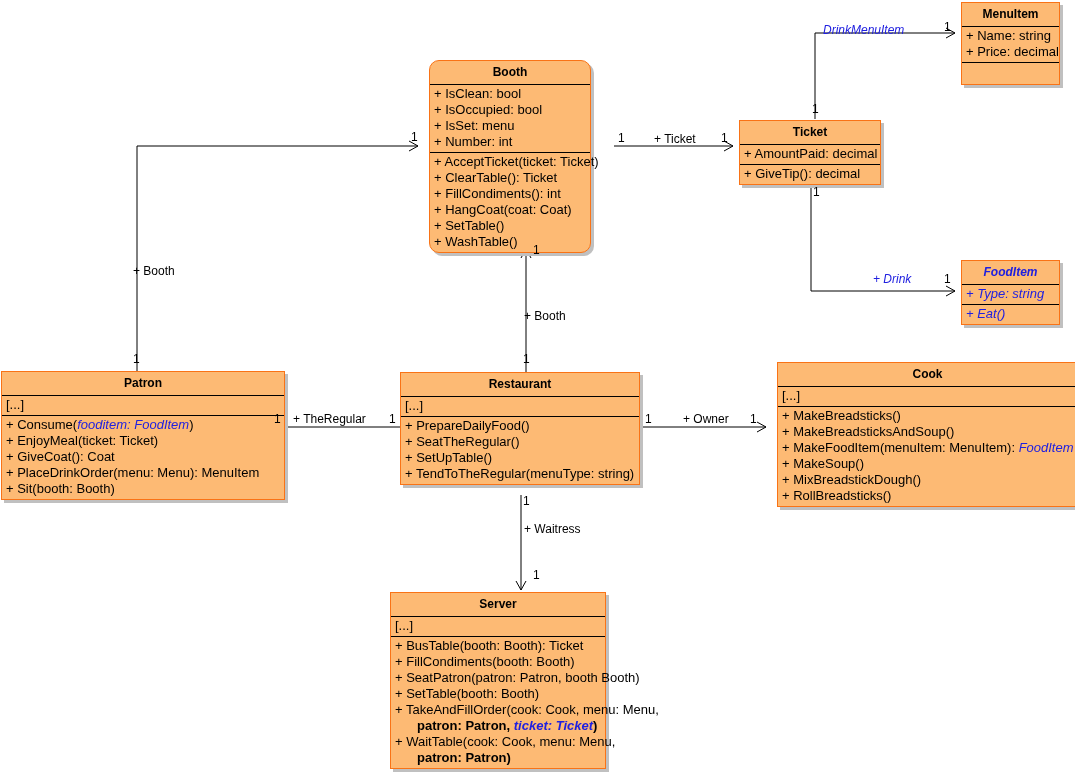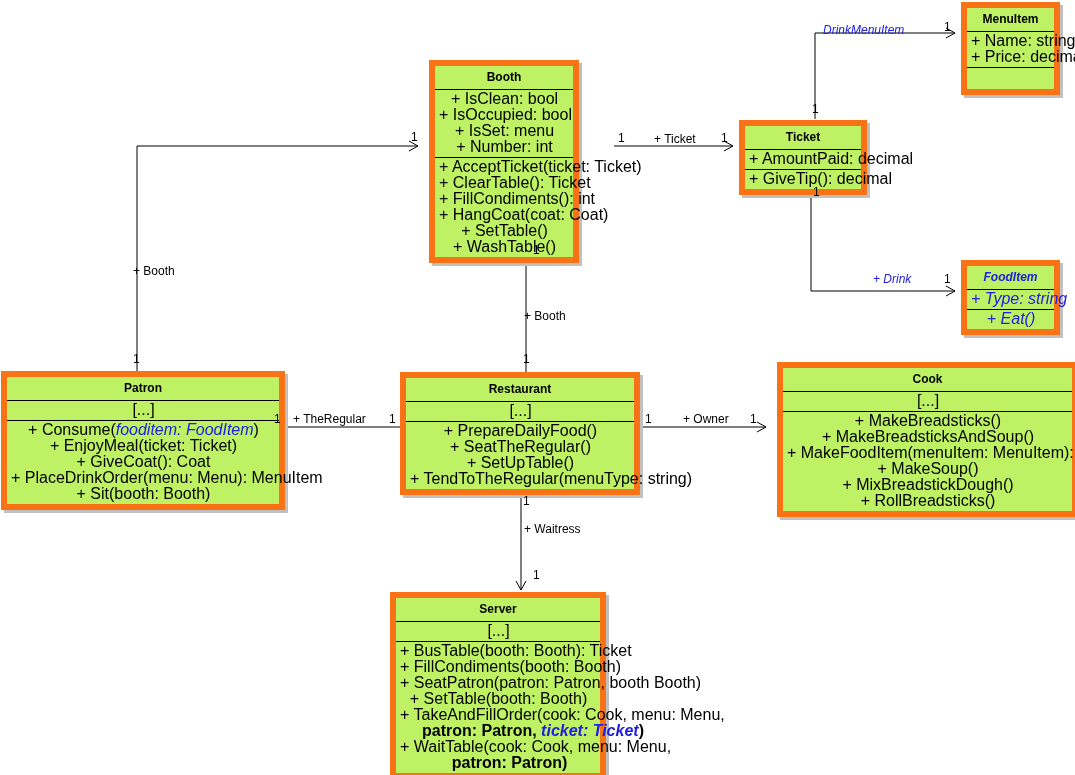--- a/index.html
+++ b/index.html
@@ -22,22 +22,22 @@
     position: absolute;
     left: 0;
     top: 0;
     width: 1075px;
     height: 775px;
     pointer-events: none;
   }
   
   .uml-class {
     position: absolute;
-    background: #bef264;
-    border: 6px solid #f97316;
+    background: #fdba74;
+    border: 1px solid #f97316;
     box-sizing: border-box;
     box-shadow: 3px 3px 0 0 #c0c0c0;
     z-index: 5;
   }
   .cls-title {
     text-align: center;
     font-weight: bold;
     font-size: 12px;
     line-height: 14px;
     padding: 4px 4px 5px 4px;
@@ -45,26 +45,25 @@
     border-bottom: 1px solid #000000;
     white-space: nowrap;
   }
   .cls-compartment {
     border-bottom: 1px solid #000000;
     padding: 1px 0 2px 0;
   }
   .cls-compartment.last { border-bottom: none; }
   .cls-compartment.empty { min-height: 18px; }
   .cls-row {
-    font-size: 16px;
+    font-size: 13px;
     line-height: 16px;
     padding: 0 3px 0 4px;
     color: #000000;
     white-space: pre;
-    text-align: center;
   }
   .cls-row.cont { padding-left: 26px; font-weight: bold; }
   .blue { color: #2020e0; font-style: italic; }
   .cls-title.blue { color: #2020e0; font-style: italic; font-weight: bold; }
   .cls-row.blue-all { color: #2020e0; font-style: italic; }
 
   
   .edge-label {
     position: absolute;
     font-size: 12px;
@@ -155,21 +154,21 @@
   <div class="mult" style="left:750px; top:412px;">1</div>
 
   <div class="edge-label" style="left:524px; top:309px;">+ Booth</div>
   <div class="mult" style="left:523px; top:352px;">1</div>
   <div class="mult" style="left:533px; top:243px;">1</div>
 
   <div class="edge-label" style="left:524px; top:522px;">+ Waitress</div>
   <div class="mult" style="left:523px; top:494px;">1</div>
   <div class="mult" style="left:533px; top:568px;">1</div>
 
-  <div class="uml-class" style="left:429px; top:60px; width:150px;">
+  <div class="uml-class" style="left:429px; top:60px; width:162px;border-radius:10px;">
     <div class="cls-title">Booth</div>
     <div class="cls-compartment">
       <div class="cls-row">+ IsClean: bool</div>
       <div class="cls-row">+ IsOccupied: bool</div>
       <div class="cls-row">+ IsSet: menu</div>
       <div class="cls-row">+ Number: int</div>
     </div>
     <div class="cls-compartment last">
       <div class="cls-row">+ AcceptTicket(ticket: Ticket)</div>
       <div class="cls-row">+ ClearTable(): Ticket</div>
@@ -182,21 +181,21 @@
 
   <div class="uml-class" style="left:961px; top:2px; width:99px;">
     <div class="cls-title">MenuItem</div>
     <div class="cls-compartment">
       <div class="cls-row">+ Name: string</div>
       <div class="cls-row">+ Price: decimal</div>
     </div>
     <div class="cls-compartment last empty"></div>
   </div>
 
-  <div class="uml-class" style="left:739px; top:120px; width:128px;">
+  <div class="uml-class" style="left:739px; top:120px; width:142px;">
     <div class="cls-title">Ticket</div>
     <div class="cls-compartment">
       <div class="cls-row">+ AmountPaid: decimal</div>
     </div>
     <div class="cls-compartment last">
       <div class="cls-row">+ GiveTip(): decimal</div>
     </div>
   </div>
 
   <div class="uml-class" style="left:961px; top:260px; width:99px;">

